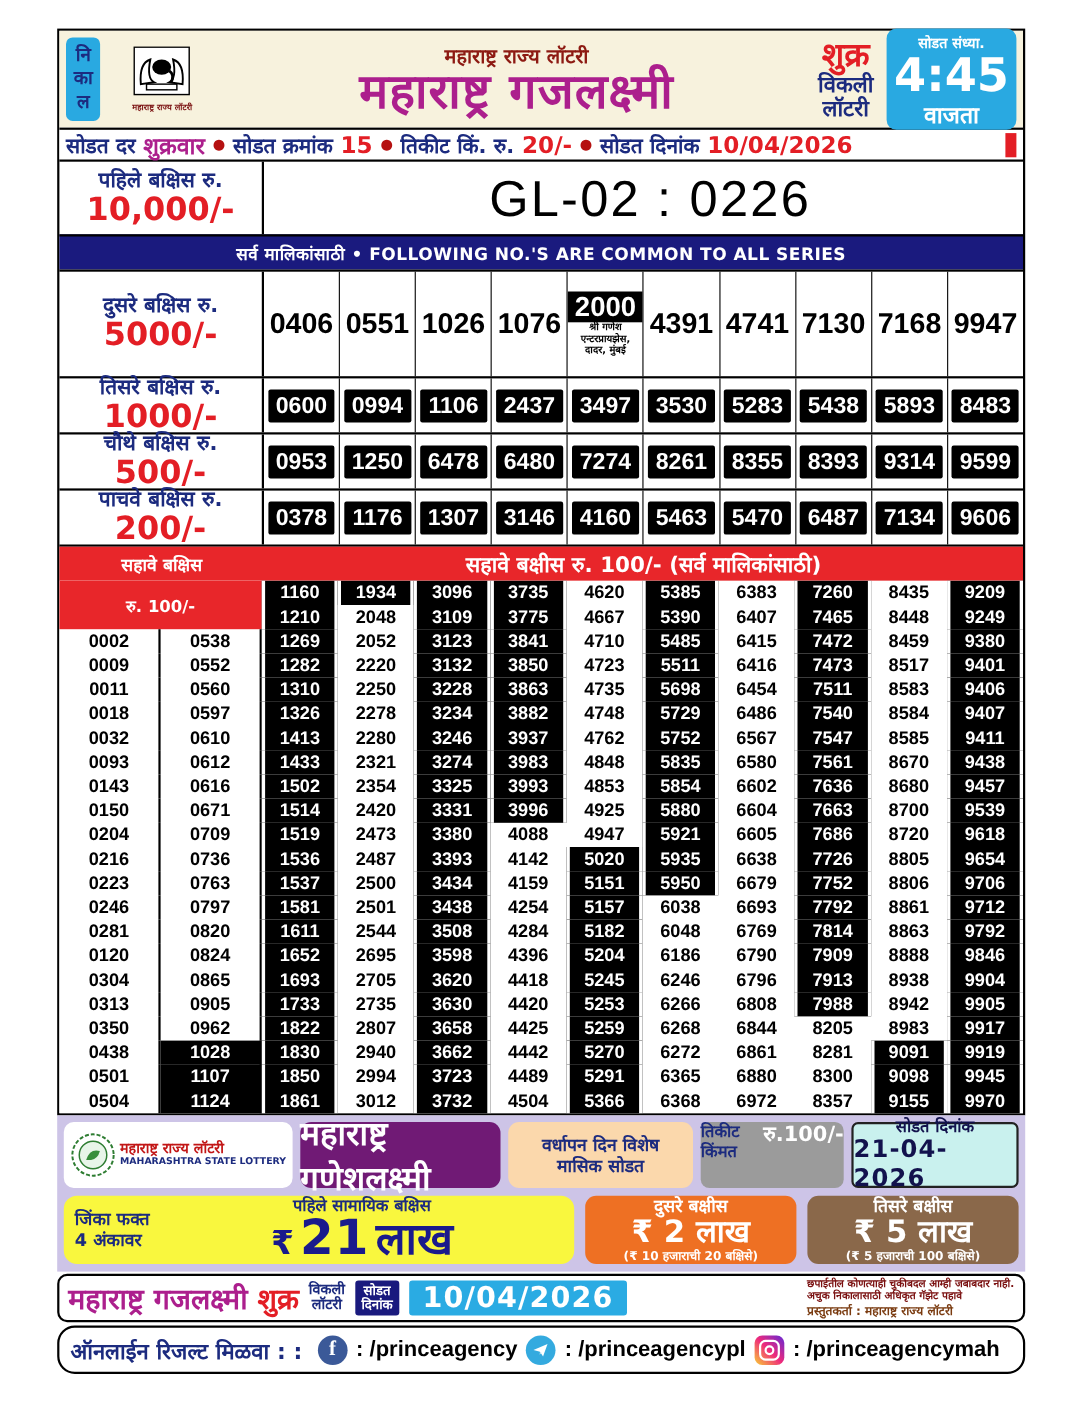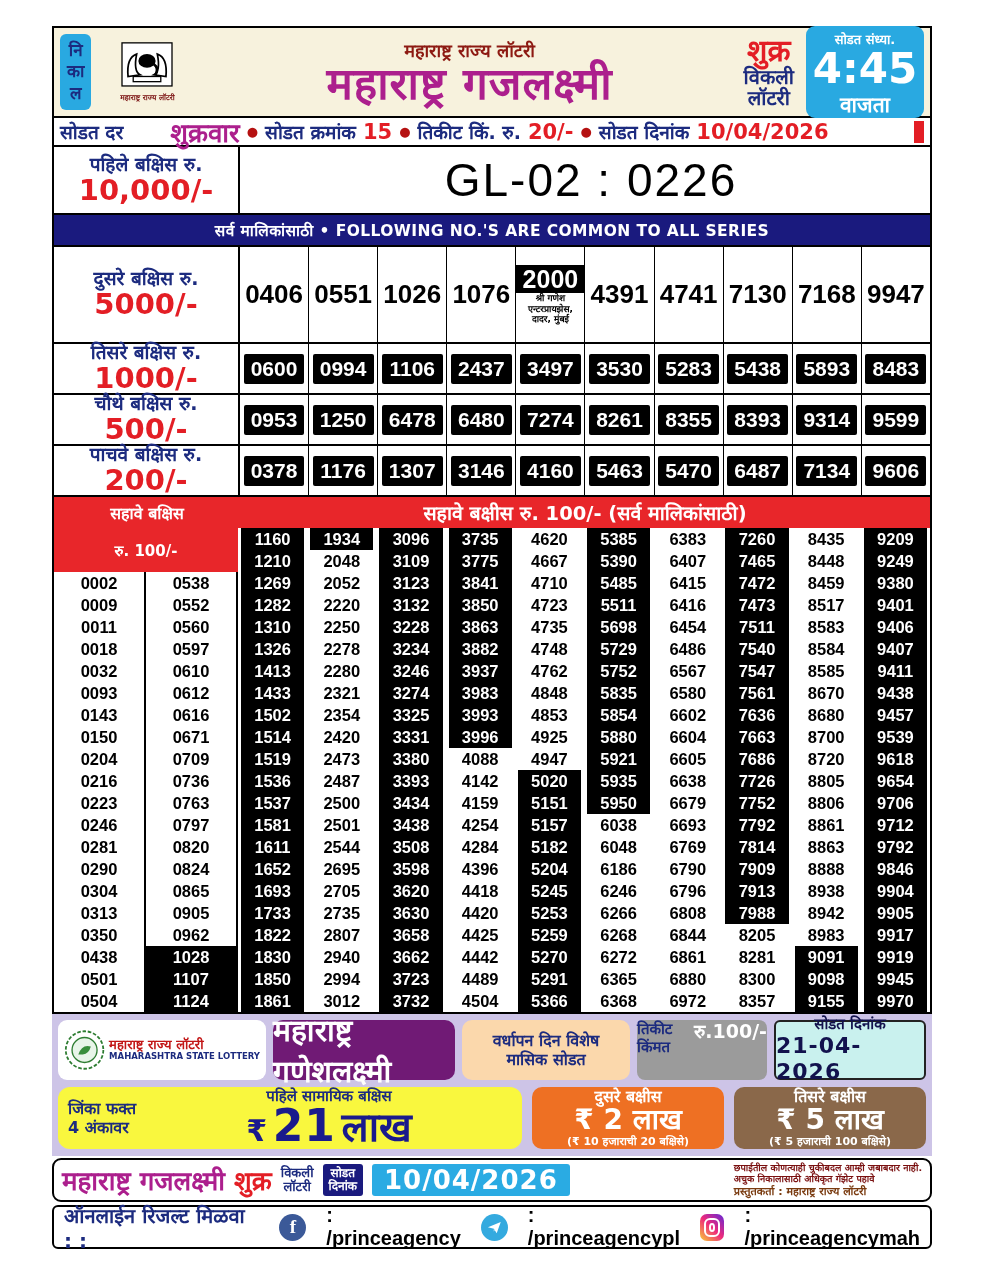--- a/index.html
+++ b/index.html
@@ -25,21 +25,21 @@
   .hdr-day .d1{color:var(--red);font-size:30px;font-weight:bold;}
   .hdr-day .d2{color:var(--navy);font-size:20px;font-weight:bold;}
   .timebox{background:var(--cyan);border-radius:9px;color:#fff;text-align:center;width:118px;padding:4px 2px;height:92px;}
   .timebox .t1{font-size:13px;font-weight:bold;}
   .timebox .t2{font-size:42px;font-weight:bold;line-height:1.0;}
   .timebox .t3{font-size:21px;font-weight:bold;}
 
   
   .strip{display:flex;align-items:center;background:#fff;border-top:2px solid #000;padding:2px 6px;font-size:19px;font-weight:bold;gap:7px;height:29px;}
   .strip .lbl{color:var(--navy);}
-  .strip .val-m{color:var(--magenta);font-size:26px;margin-left:40px;}
+  .strip .val-m{color:var(--magenta);font-size:21px;}
   .strip .val-r{color:var(--red);font-size:21px;}
   .strip .dot{color:#b51111;font-size:13px;}
   .strip-end{margin-left:auto;background:var(--red);width:10px;height:22px;}
 
   
   .prow{display:flex;border-top:2px solid #000;}
   .plabel{width:186px;border-right:2px solid #000;display:flex;flex-direction:column;align-items:center;justify-content:center;line-height:1.1;padding:2px;}
   .plabel .n{color:var(--navy);font-weight:bold;font-size:19px;}
   .plabel .a{color:var(--red);font-weight:bold;font-size:29px;}
   .fpnum{flex:1;display:flex;align-items:center;justify-content:center;font-size:46px;font-weight:400;color:#000;letter-spacing:2px;font-family:"Liberation Sans","DejaVu Sans",sans-serif;margin-left:12px;}
@@ -102,21 +102,21 @@
   
   .f1{border:2px solid #000;border-radius:9px;background:#fff;display:flex;align-items:center;gap:9px;padding:2px 8px;margin-top:2px;height:44px;}
   .f1 .t{color:var(--magenta);font-weight:bold;font-size:26px;white-space:nowrap;}
   .f1 .d{color:var(--red);font-weight:bold;font-size:26px;}
   .f1 .wk{color:var(--navy);font-weight:bold;font-size:13px;line-height:1.05;text-align:center;}
   .f1 .dl{background:var(--barnavy);color:#fff;font-weight:bold;font-size:12px;line-height:1.1;text-align:center;padding:3px 6px;border-radius:3px;}
   .f1 .dt{background:#2aabe3;color:#fff;font-weight:800;font-size:26px;padding:1px 12px;border-radius:3px;letter-spacing:1px;}
   .f1 .disc{margin-left:auto;text-align:left;line-height:1.2;}
   .f1 .disc .x{color:#7a1010;font-size:9.5px;font-weight:bold;}
   .f1 .disc .p{color:#7a3b10;font-size:11px;font-weight:bold;}
-  .f2{border:2px solid #000;border-radius:6px;background:#fff;display:flex;align-items:center;gap:20px;padding:3px 10px;margin-top:3px;height:44px;}
+  .f2{border:2px solid #000;border-radius:16px;background:#fff;display:flex;align-items:center;gap:8px;padding:3px 10px;margin-top:3px;height:44px;}
   .f2 .lead{color:var(--navy);font-weight:bold;font-size:20px;margin-right:6px;}
   .handle{color:#000;font-weight:bold;font-size:20px;font-family:"Liberation Sans","DejaVu Sans",sans-serif;}
   .sicon{width:27px;height:27px;border-radius:50%;display:flex;align-items:center;justify-content:center;flex:none;}
   .fb{background:#3b5998;color:#fff;font-weight:bold;font-size:19px;font-family:"Liberation Serif","DejaVu Serif",serif;}
   .tg{background:#34aadf;}
   .ig{width:27px;height:27px;border-radius:7px;background:linear-gradient(45deg,#f9ce34,#ee2a7b,#6228d7);position:relative;}
   .ig::before{content:"";position:absolute;inset:4px;border:2px solid #fff;border-radius:6px;}
   .ig::after{content:"";position:absolute;inset:9px;border:2px solid #fff;border-radius:50%;}
 </style>
 </head>
@@ -500,21 +500,21 @@
           <div class="gcell gb">1611</div>
           <div class="gcell gw">2544</div>
           <div class="gcell gb">3508</div>
           <div class="gcell gw">4284</div>
           <div class="gcell gb">5182</div>
           <div class="gcell gw">6048</div>
           <div class="gcell gw">6769</div>
           <div class="gcell gb">7814</div>
           <div class="gcell gw">8863</div>
           <div class="gcell gb">9792</div>
-          <div class="gcell gw gl0">0290</div>
+          <div class="gcell gw gl0">0120</div>
           <div class="gcell gw gl1">0824</div>
           <div class="gcell gb">1652</div>
           <div class="gcell gw">2695</div>
           <div class="gcell gb">3598</div>
           <div class="gcell gw">4396</div>
           <div class="gcell gb">5204</div>
           <div class="gcell gw">6186</div>
           <div class="gcell gw">6790</div>
           <div class="gcell gb">7909</div>
           <div class="gcell gw">8888</div>

